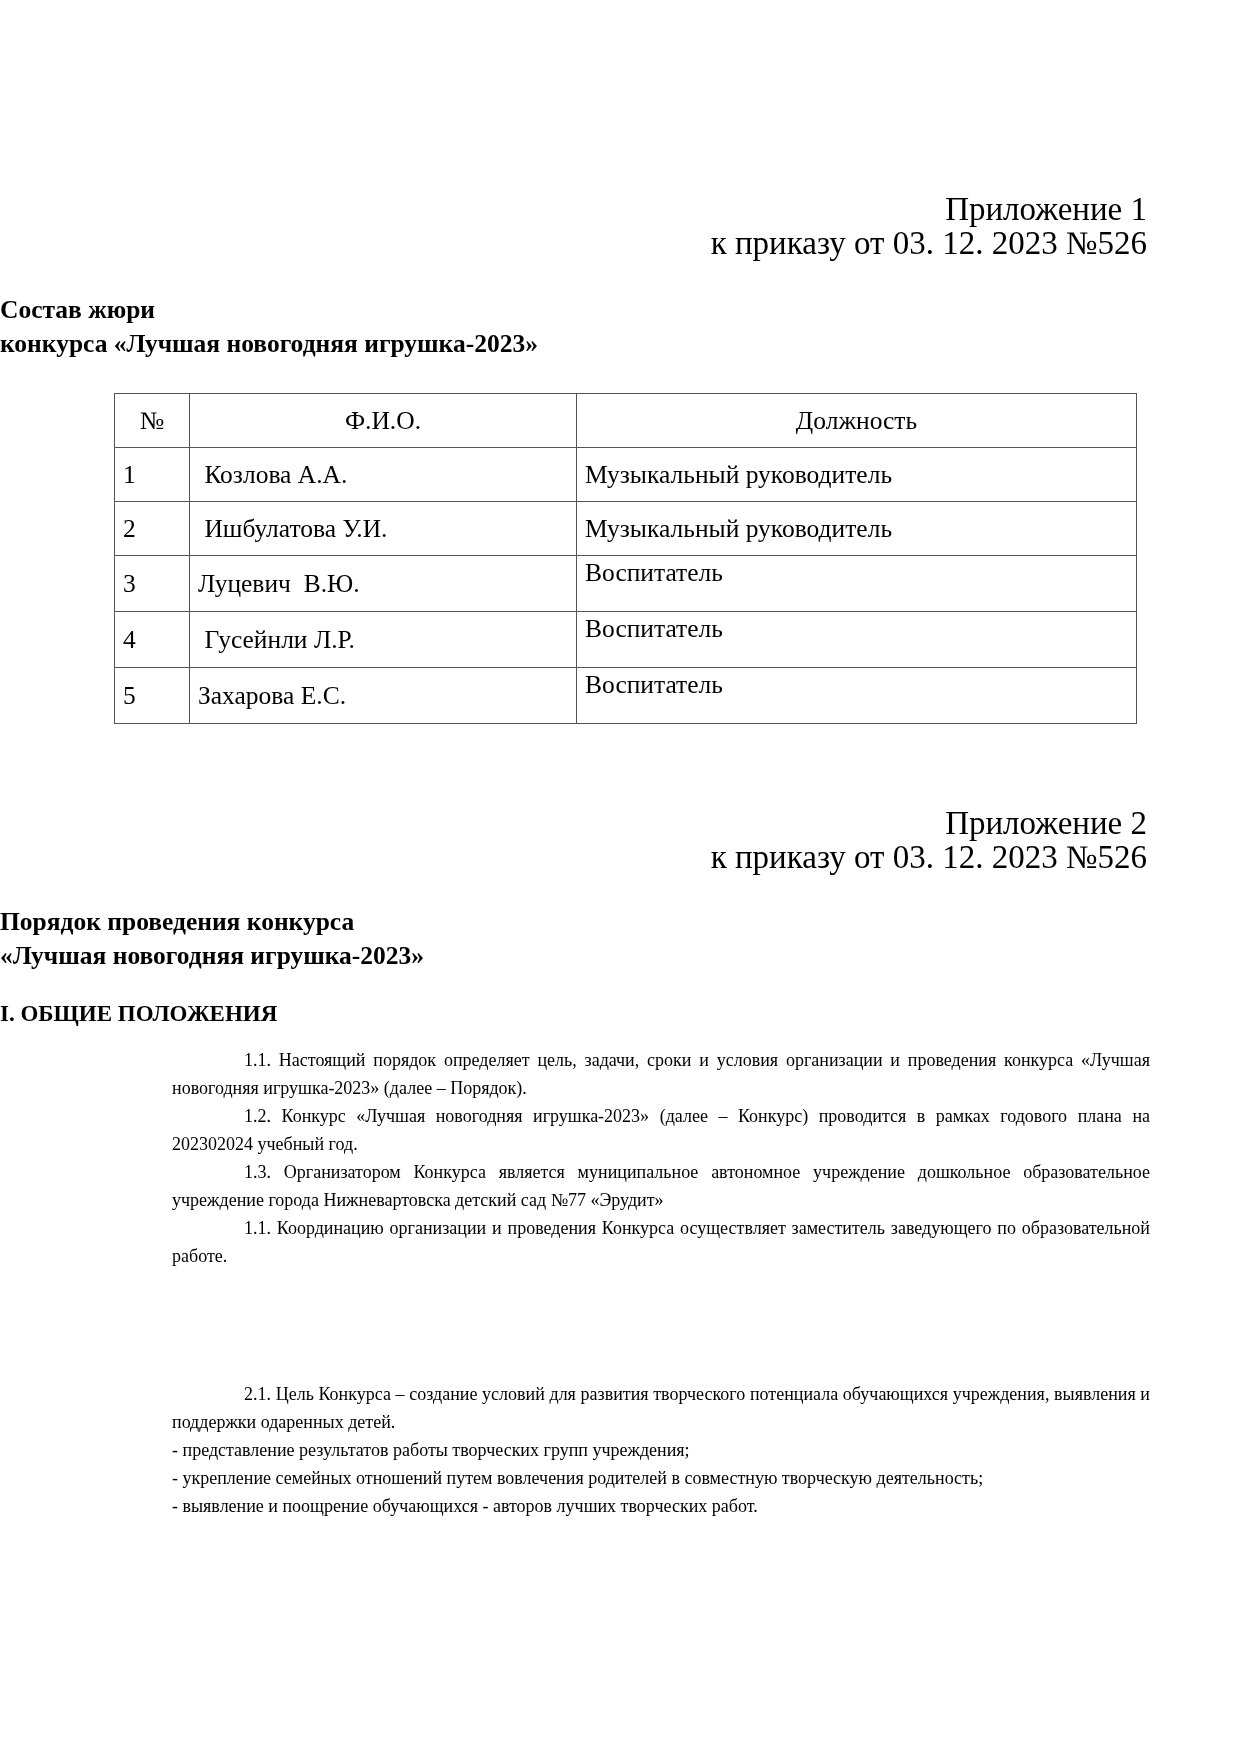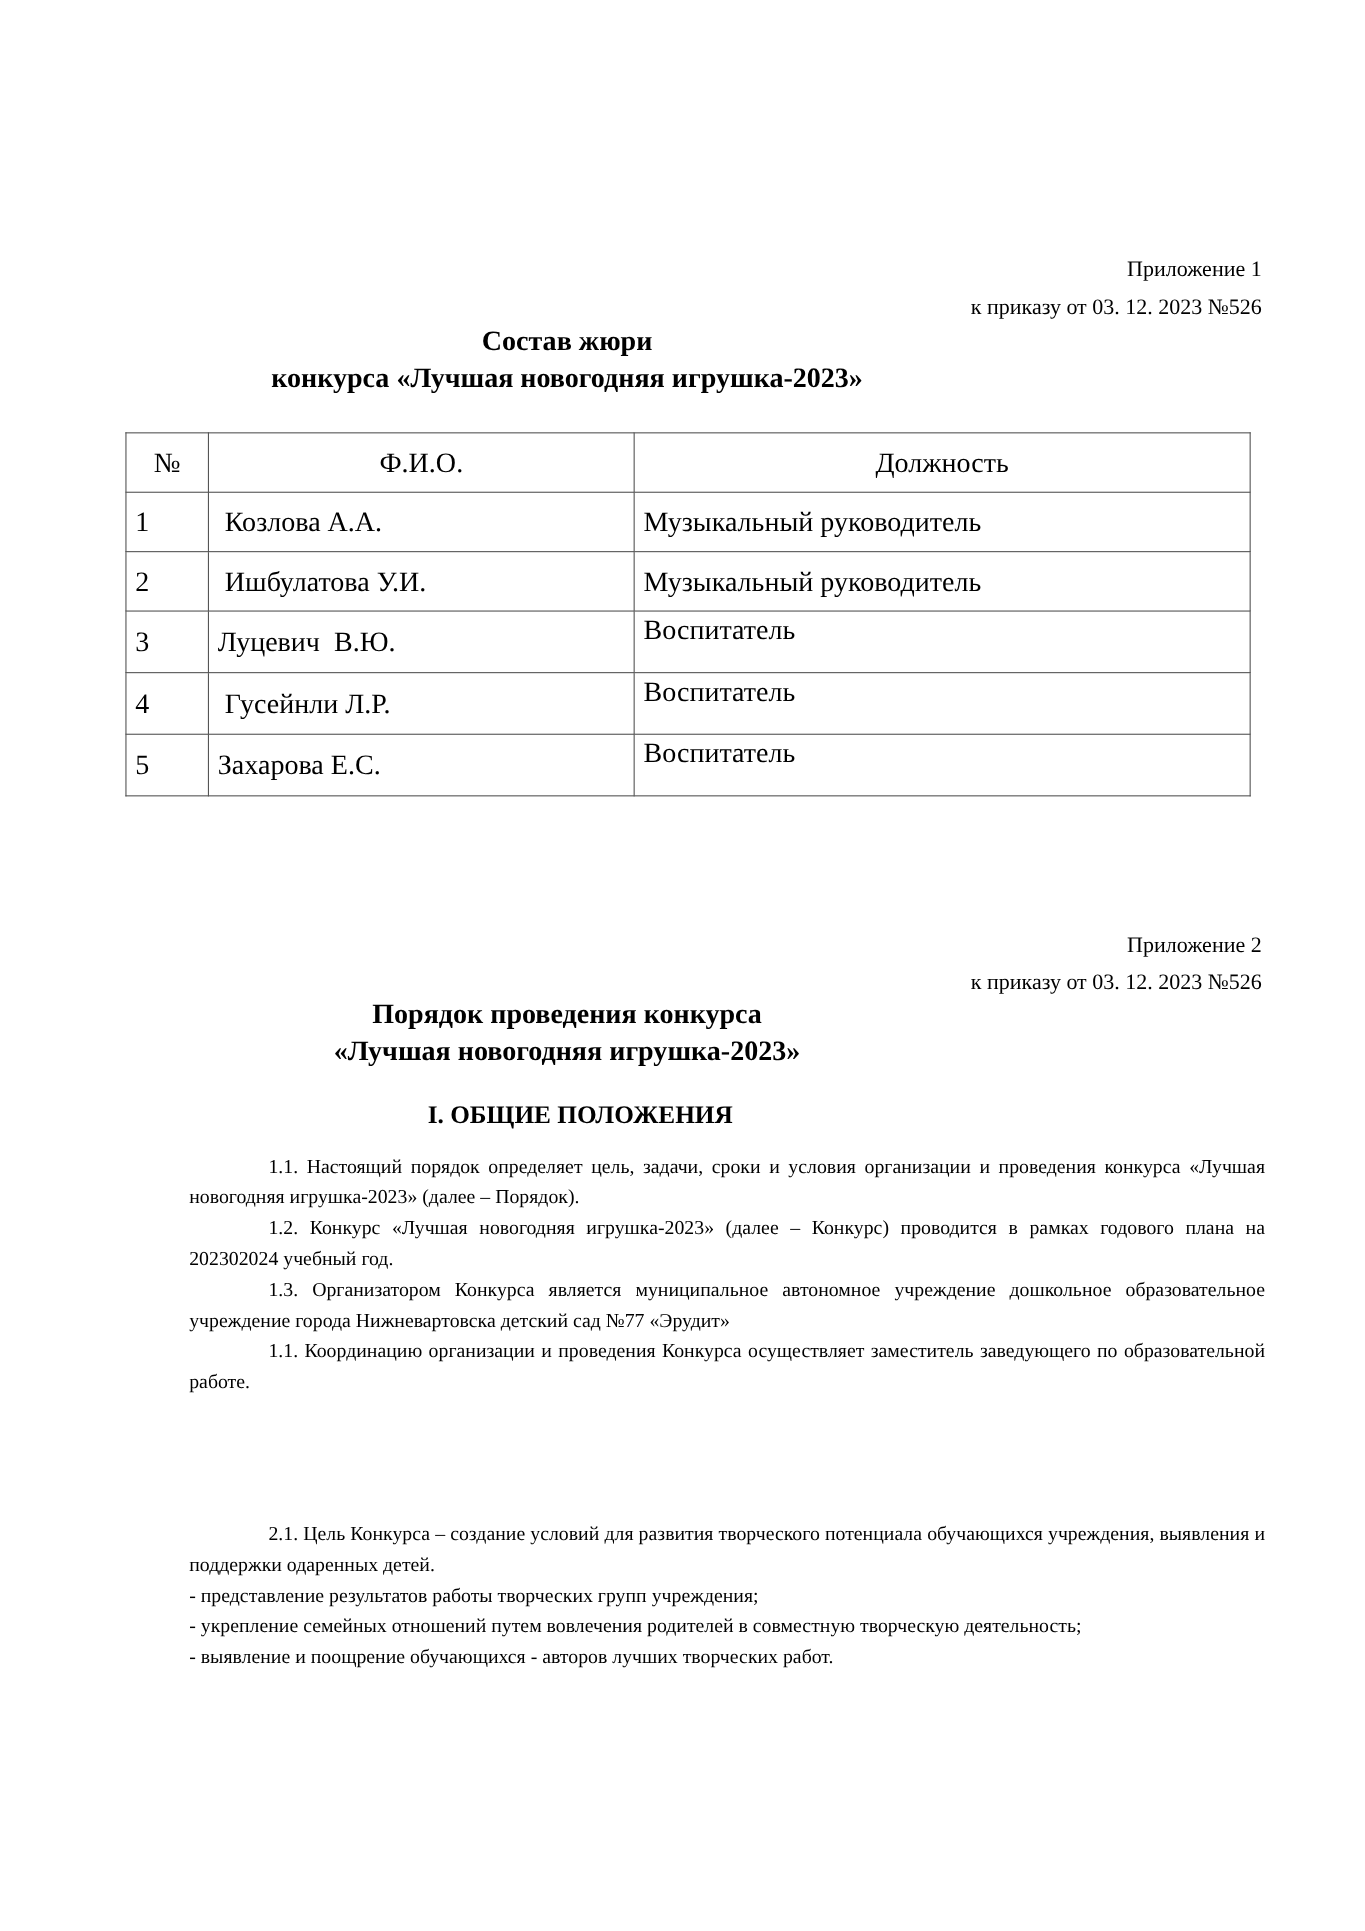--- a/index.html
+++ b/index.html
@@ -1,22 +1,22 @@
 <!DOCTYPE html>
 <html><head>
 <meta charset="utf-8">
 <style>
   html, body { margin: 0; padding: 0; background: #ffffff; }
   body {
     width: 1241px; height: 1755px; position: relative; overflow: hidden;
     font-family: "Liberation Serif", "DejaVu Serif", serif; color: #000;
   }
   .page { position: absolute; left: 0; top: 0; width: 1241px; height: 1755px; }
-  .right { position: absolute; right: 94px; text-align: right; font-size: 20px; line-height: 34px; margin-top: 36px; }
-  .center-bold { position: absolute; left: 0; width: 1031px; text-align: center; font-weight: bold; font-size: 25.5px; line-height: 34px; }
+  .right { position: absolute; right: 94px; text-align: right; font-size: 33px; line-height: 34px; }
+  .center-bold { position: absolute; left: 0; width: 1031px; font-weight: bold; font-size: 25.5px; line-height: 34px; }
   .center-bold.sec { font-size: 23px; }
   table.jury {
     position: absolute; left: 114px; top: 393px; width: 1023px;
     border-collapse: collapse; font-size: 25.5px;
   }
   table.jury td, table.jury th {
     border: 1.5px solid #555; height: 53px; padding: 0 8px; font-weight: normal;
   }
   table.jury th { text-align: center; }
   table.jury td.num { width: 58px; }
@@ -79,21 +79,21 @@
   <div class="right" style="top:806px;">
     <div>Приложение 2</div>
     <div>к приказу от  03. 12. 2023 №526</div>
   </div>
 
   <div class="center-bold" style="top:905px;">
     <div>Порядок проведения конкурса</div>
     <div>«Лучшая новогодняя игрушка-2023»</div>
   </div>
 
-  <div class="center-bold sec" style="top:997px;padding-left:12px;">I. ОБЩИЕ ПОЛОЖЕНИЯ</div>
+  <div class="center-bold sec" style="top:997px;">I. ОБЩИЕ ПОЛОЖЕНИЯ</div>
 
   <div class="body-text" style="top:1046px;">
     <p class="para indent">1.1. Настоящий порядок определяет цель, задачи, сроки и условия организации и проведения конкурса «Лучшая новогодняя игрушка-2023» (далее – Порядок).</p>
     <p class="para indent">1.2. Конкурс «Лучшая новогодняя игрушка-2023» (далее – Конкурс) проводится в рамках  годового плана  на 202302024 учебный  год.</p>
     <p class="para indent">1.3. Организатором Конкурса является муниципальное автономное учреждение дошкольное  образовательное учреждение  города Нижневартовска  детский  сад №77 «Эрудит»</p>
     <p class="para indent">1.1. Координацию организации и проведения Конкурса осуществляет заместитель заведующего по  образовательной  работе.</p>
   </div>
 
 
   <div class="body-text" style="top:1380px;">

